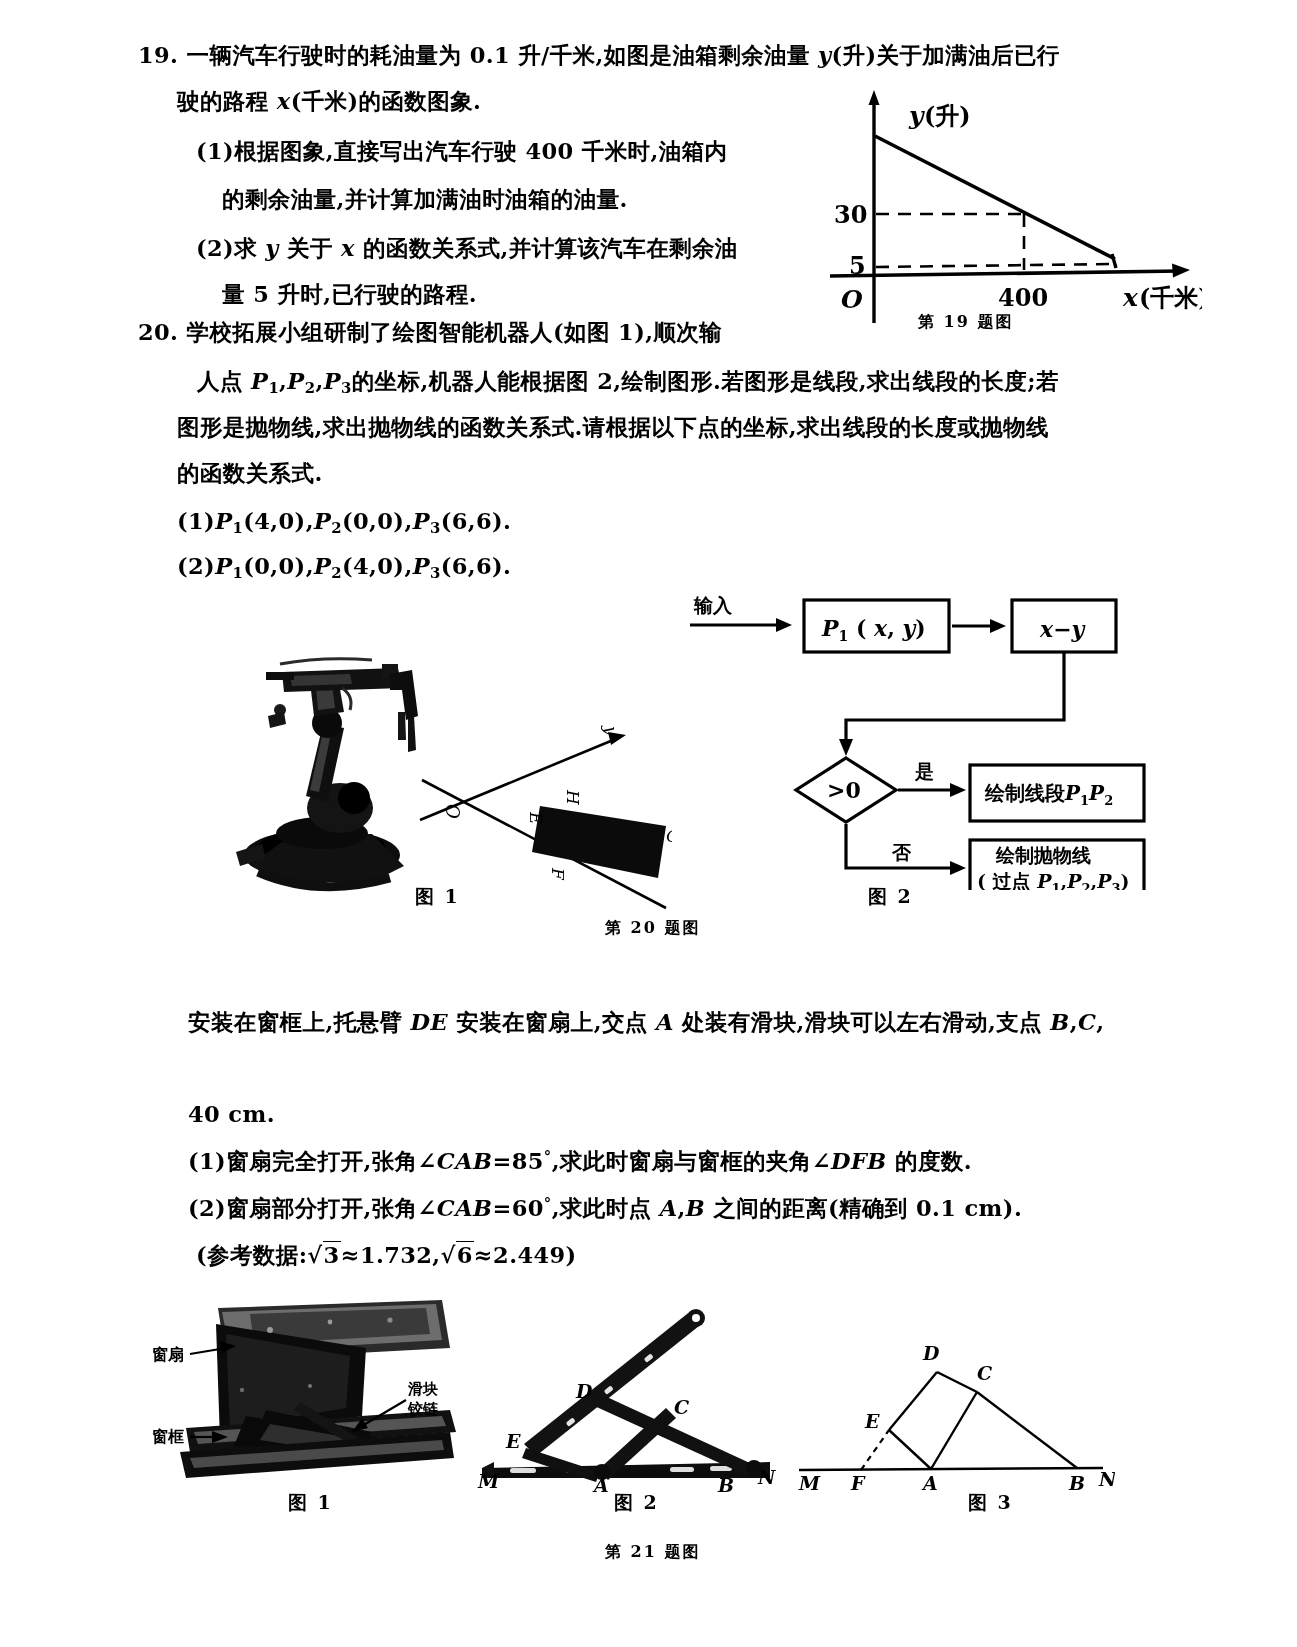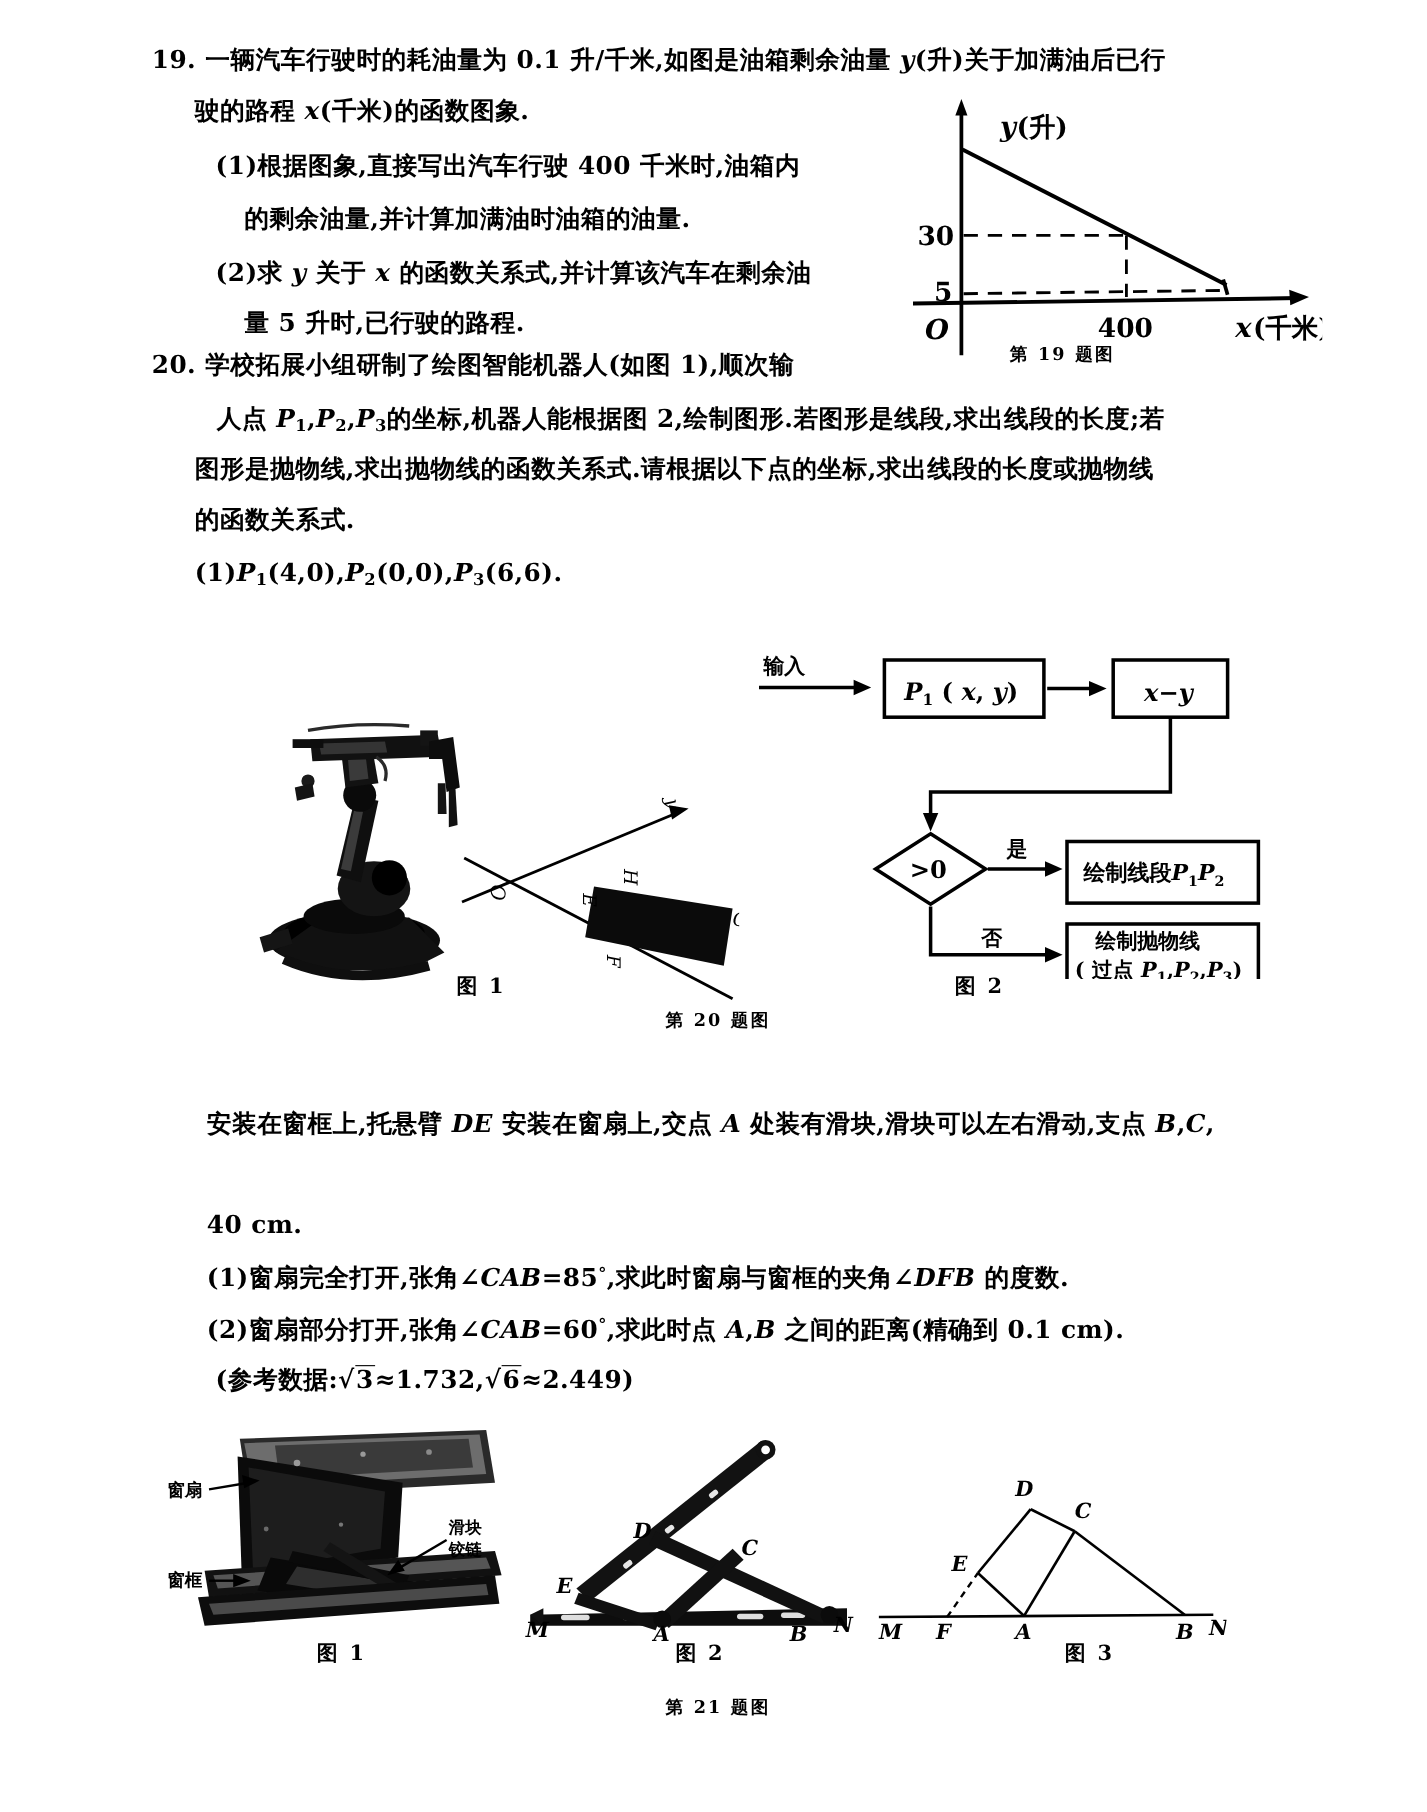--- a/index.html
+++ b/index.html
@@ -115,20 +115,23 @@
     <span>人点 <i class="mi">P</i><span class="subn">1</span>,<i class="mi">P</i><span class="subn">2</span>,<i class="mi">P</i><span class="subn">3</span>的坐标,机器人能根据图 2,绘制图形.若图形是线段,求出线段的长度;若</span>
   </div>
   <div class="q-line" style="left:177px; top:416px;">
     <span>图形是抛物线,求出抛物线的函数关系式.请根据以下点的坐标,求出线段的长度或抛物线</span>
   </div>
   <div class="q-line" style="left:177px; top:462px;">
     <span>的函数关系式.</span>
   </div>
   <div class="q-line" style="left:177px; top:510px;">
     <span>(1)<i class="mi">P</i><span class="subn">1</span>(4,0),<i class="mi">P</i><span class="subn">2</span>(0,0),<i class="mi">P</i><span class="subn">3</span>(6,6).</span>
+  </div>
+  <div class="q-line" style="left:177px; top:555px;">
+    <span>(2)<i class="mi">P</i><span class="subn">1</span>(0,0),<i class="mi">P</i><span class="subn">2</span>(4,0),<i class="mi">P</i><span class="subn">3</span>(6,6).</span>
   </div>
 
   <svg class="svg-abs" style="left:222px; top:620px;" width="450" height="290" viewBox="0 0 450 290">
     <defs>
       <clipPath id="robotClip">
           <rect x="0" y="0" width="230" height="290"></rect>
         </clipPath>
     </defs>
     <g clip-path="url(#robotClip)" fill="#111">
 

